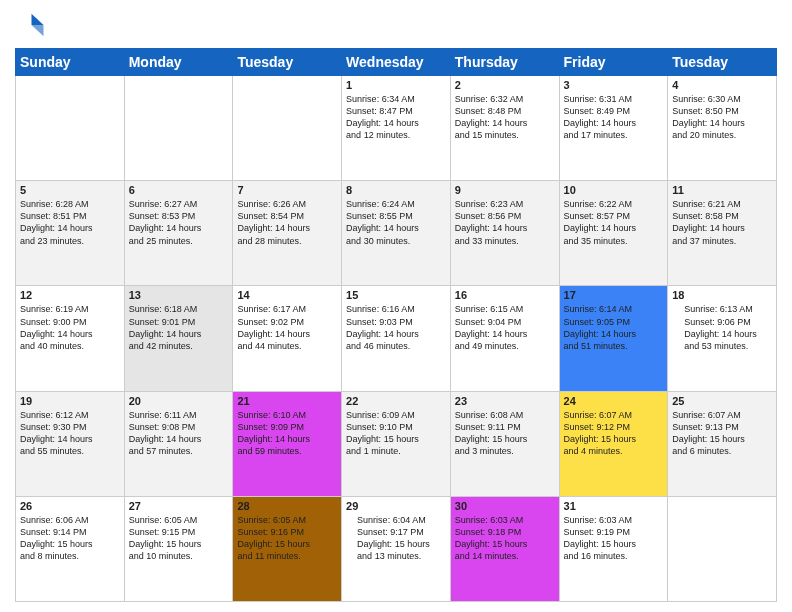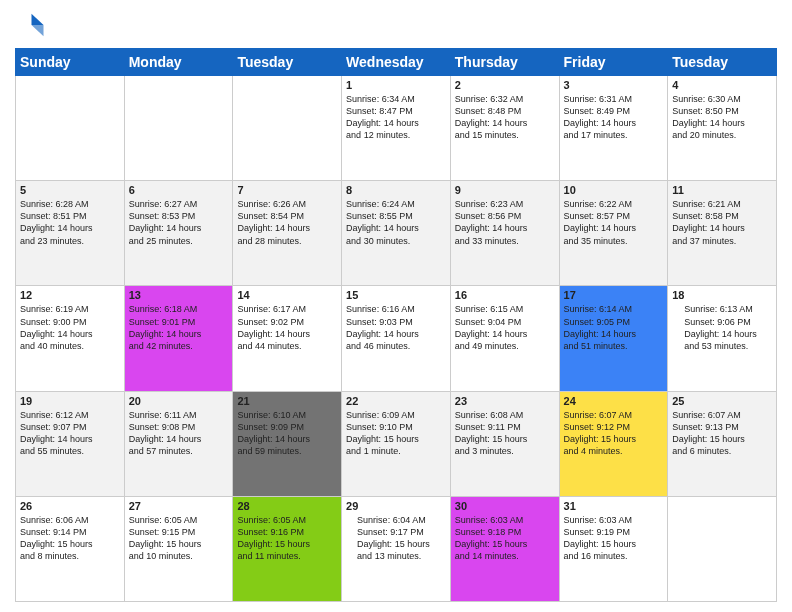--- a/index.html
+++ b/index.html
@@ -213,21 +213,21 @@
           </td>
         </tr>
         <tr>
           <td style="background-color: rgb(255, 255, 255);">
             <span class="day-num">12</span>
             <div class="day-info" style="white-space: pre-line;">Sunrise: 6:19 AM
 Sunset: 9:00 PM
 Daylight: 14 hours
 and 40 minutes.</div>
           </td>
-          <td style="background-color: #d946ef;">
+          <td style="background-color: #e5e5e5;">
             <span class="day-num">13</span>
             <div class="day-info" style="white-space: pre-line;">Sunrise: 6:18 AM
 Sunset: 9:01 PM
 Daylight: 14 hours
 and 42 minutes.</div>
           </td>
           <td style="background-color: rgb(255, 255, 255);">
             <span class="day-num">14</span>
             <div class="day-info" style="white-space: pre-line;">Sunrise: 6:17 AM
 Sunset: 9:02 PM
@@ -260,32 +260,32 @@
             <div class="day-info" style="white-space: pre-line; margin-left: 12px;">Sunrise: 6:13 AM
 Sunset: 9:06 PM
 Daylight: 14 hours
 and 53 minutes.</div>
           </td>
         </tr>
         <tr>
           <td style="background-color: rgb(242, 242, 242);">
             <span class="day-num">19</span>
             <div class="day-info" style="white-space: pre-line;">Sunrise: 6:12 AM
-Sunset: 9:07 PM
+Sunset: 9:30 PM
 Daylight: 14 hours
 and 55 minutes.</div>
           </td>
           <td style="background-color: rgb(242, 242, 242);">
             <span class="day-num">20</span>
             <div class="day-info" style="white-space: pre-line;">Sunrise: 6:11 AM
 Sunset: 9:08 PM
 Daylight: 14 hours
 and 57 minutes.</div>
           </td>
-          <td style="background-color: #737373; margin-top: 14px;">
+          <td style="background-color: #d946ef; margin-top: 14px;">
             <span class="day-num">21</span>
             <div class="day-info" style="white-space: pre-line;">Sunrise: 6:10 AM
 Sunset: 9:09 PM
 Daylight: 14 hours
 and 59 minutes.</div>
           </td>
           <td style="background-color: rgb(242, 242, 242);">
             <span class="day-num">22</span>
             <div class="day-info" style="white-space: pre-line;">Sunrise: 6:09 AM
 Sunset: 9:10 PM
@@ -322,21 +322,21 @@
 Daylight: 15 hours
 and 8 minutes.</div>
           </td>
           <td style="background-color: rgb(255, 255, 255);">
             <span class="day-num">27</span>
             <div class="day-info" style="white-space: pre-line;">Sunrise: 6:05 AM
 Sunset: 9:15 PM
 Daylight: 15 hours
 and 10 minutes.</div>
           </td>
-          <td style="background-color: #84cc16;">
+          <td style="background-color: #a16207;">
             <span class="day-num">28</span>
             <div class="day-info" style="white-space: pre-line;">Sunrise: 6:05 AM
 Sunset: 9:16 PM
 Daylight: 15 hours
 and 11 minutes.</div>
           </td>
           <td style="background-color: rgb(255, 255, 255);">
             <span class="day-num">29</span>
             <div class="day-info" style="white-space: pre-line; margin-left: 11px;">Sunrise: 6:04 AM
 Sunset: 9:17 PM

